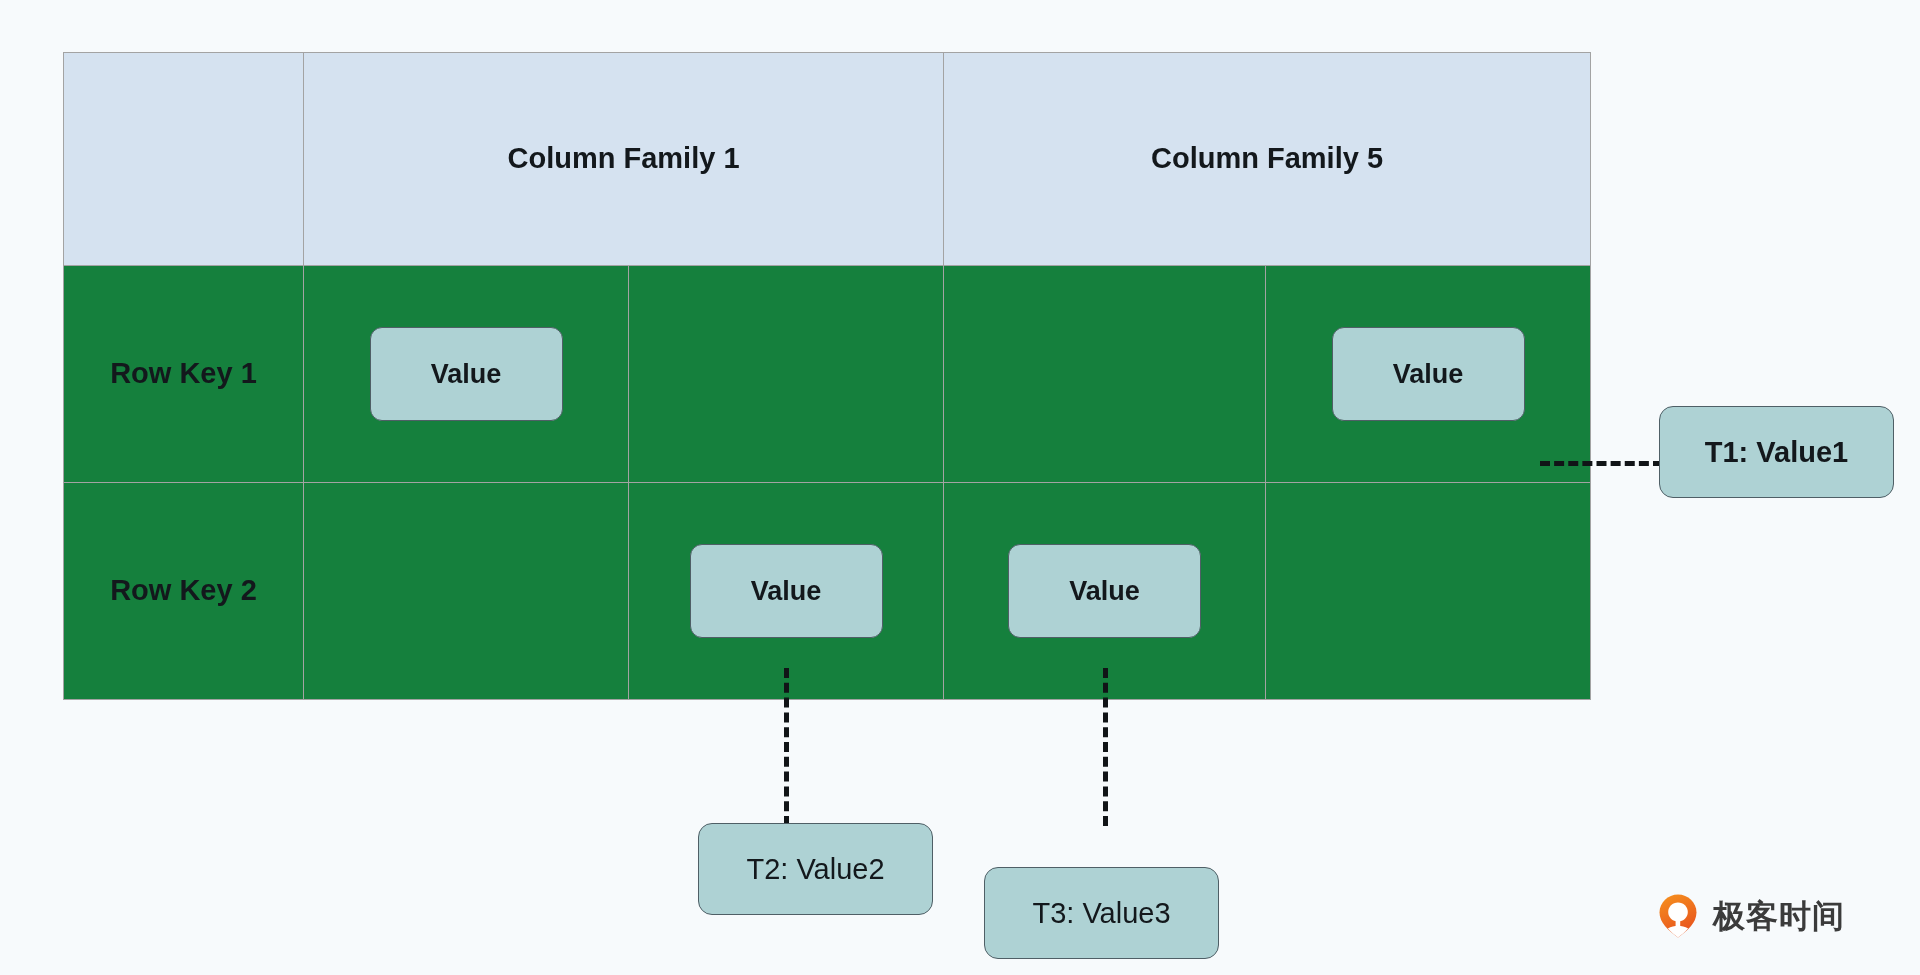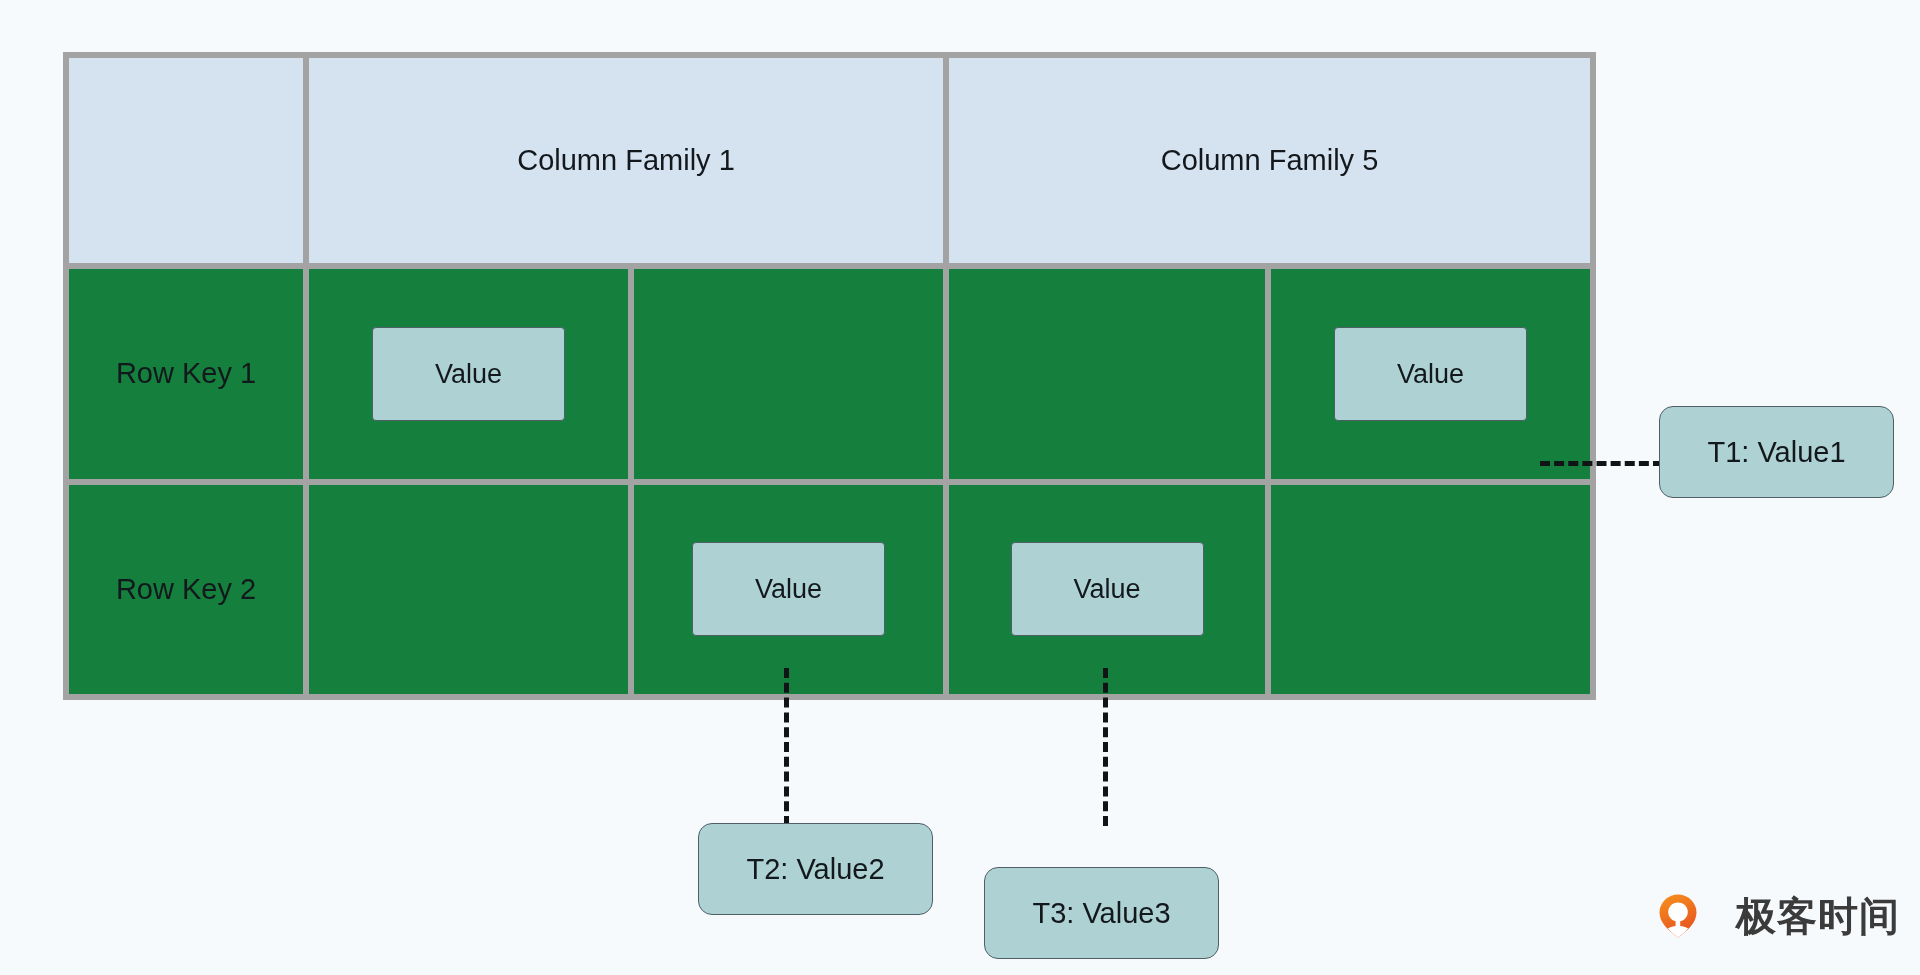--- a/index.html
+++ b/index.html
@@ -23,29 +23,29 @@
   .hbase-table {
     position: absolute;
     left: 63px;
     top: 52px;
     width: 1527px;
     height: 648px;
     border-collapse: collapse;
     table-layout: fixed;
   }
   .hbase-table td {
-    border: 6px solid #a3a3a3;
+    border: 1px solid #a3a3a3;
     padding: 0;
     position: relative;
     text-align: center;
     vertical-align: middle;
     font-size: 29px;
     color: #13181c;
     font-family: "Liberation Sans", sans-serif;
-    font-weight: 400;
+    font-weight: 700;
   }
   .hdr {
     background: #d5e2f0;
   }
   .body-cell {
     background: #15803d;
   }
   .corner {
     background: #d5e2f0;
   }
@@ -64,21 +64,21 @@
   .dots-label {
     letter-spacing: 1px;
     font-size: 29px;
   }
 
   
   .chip {
     display: inline-block;
     background: #aed2d4;
     border: 1.6px solid #4f5f66;
-    border-radius: 4px;
+    border-radius: 12px;
     color: #13181c;
     font-size: 27px;
     line-height: 1;
     text-align: center;
     box-sizing: border-box;
   }
   .chip-cell {
     width: 193px;
     height: 94px;
     line-height: 92px;
@@ -90,21 +90,21 @@
     background: #aed2d4;
     border: 1.8px solid #4f5f66;
     border-radius: 14px;
     color: #13181c;
     font-size: 29px;
     display: flex;
     align-items: center;
     justify-content: center;
     box-sizing: border-box;
   }
-  #ts1 { left: 1659px; top: 406px; width: 235px; height: 92px; }
+  #ts1 { left: 1659px; top: 406px; width: 235px; height: 92px; font-weight: bold; }
   #ts2 { left: 698px;  top: 823px; width: 235px; height: 92px; }
   #ts3 { left: 984px;  top: 867px; width: 235px; height: 92px; }
 
   
   .conn-h {
     position: absolute;
     height: 0;
     border-top: 5px dashed #111417;
   }
   .conn-v {
@@ -125,27 +125,26 @@
     align-items: center;
     gap: 12px;
   }
   .brand-mark {
     width: 46px;
     height: 46px;
     position: relative;
     flex: 0 0 auto;
   }
   .brand-text {
-    font-size: 40px;
+    font-size: 32px;
     font-weight: 700;
     color: #3b3b3b;
     letter-spacing: 1px;
     line-height: 1;
     font-family: "DejaVu Sans", sans-serif;
-    margin-left: 23px;
   }
 </style>
 </head>
 <body>
 
 <div class="canvas">
 
   <table class="hbase-table">
     <colgroup>
       <col class="c-rowkey">

